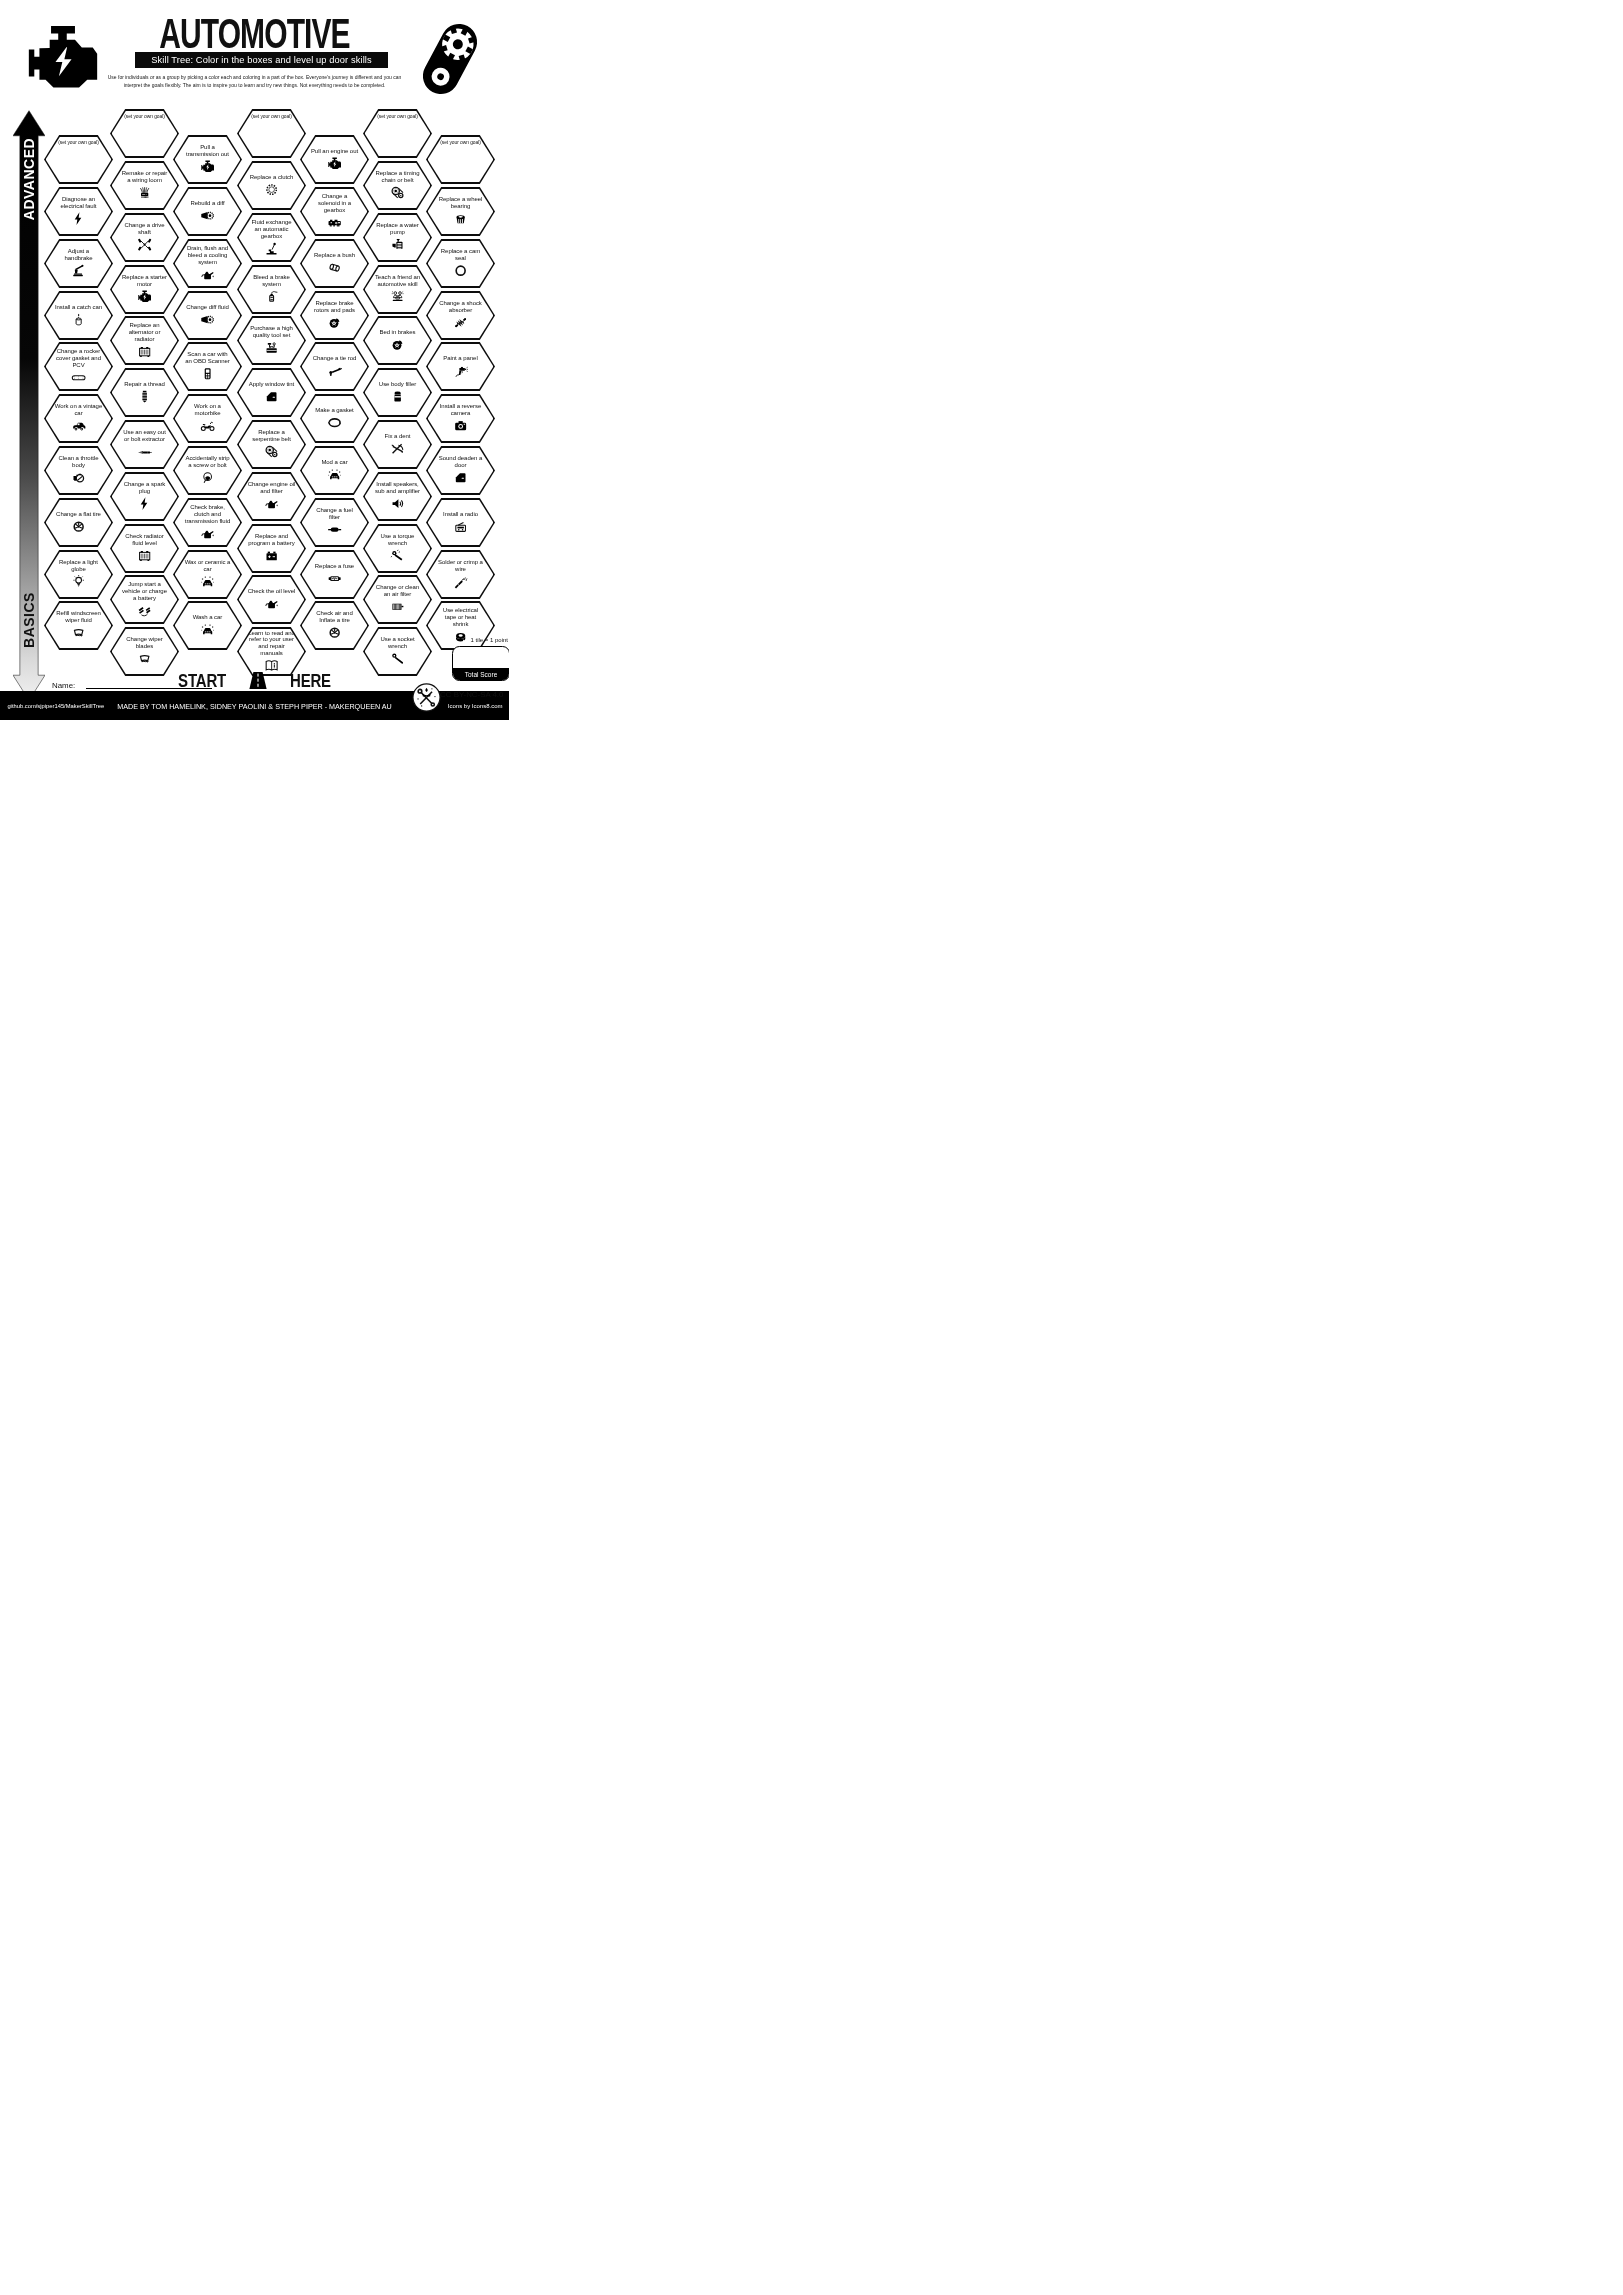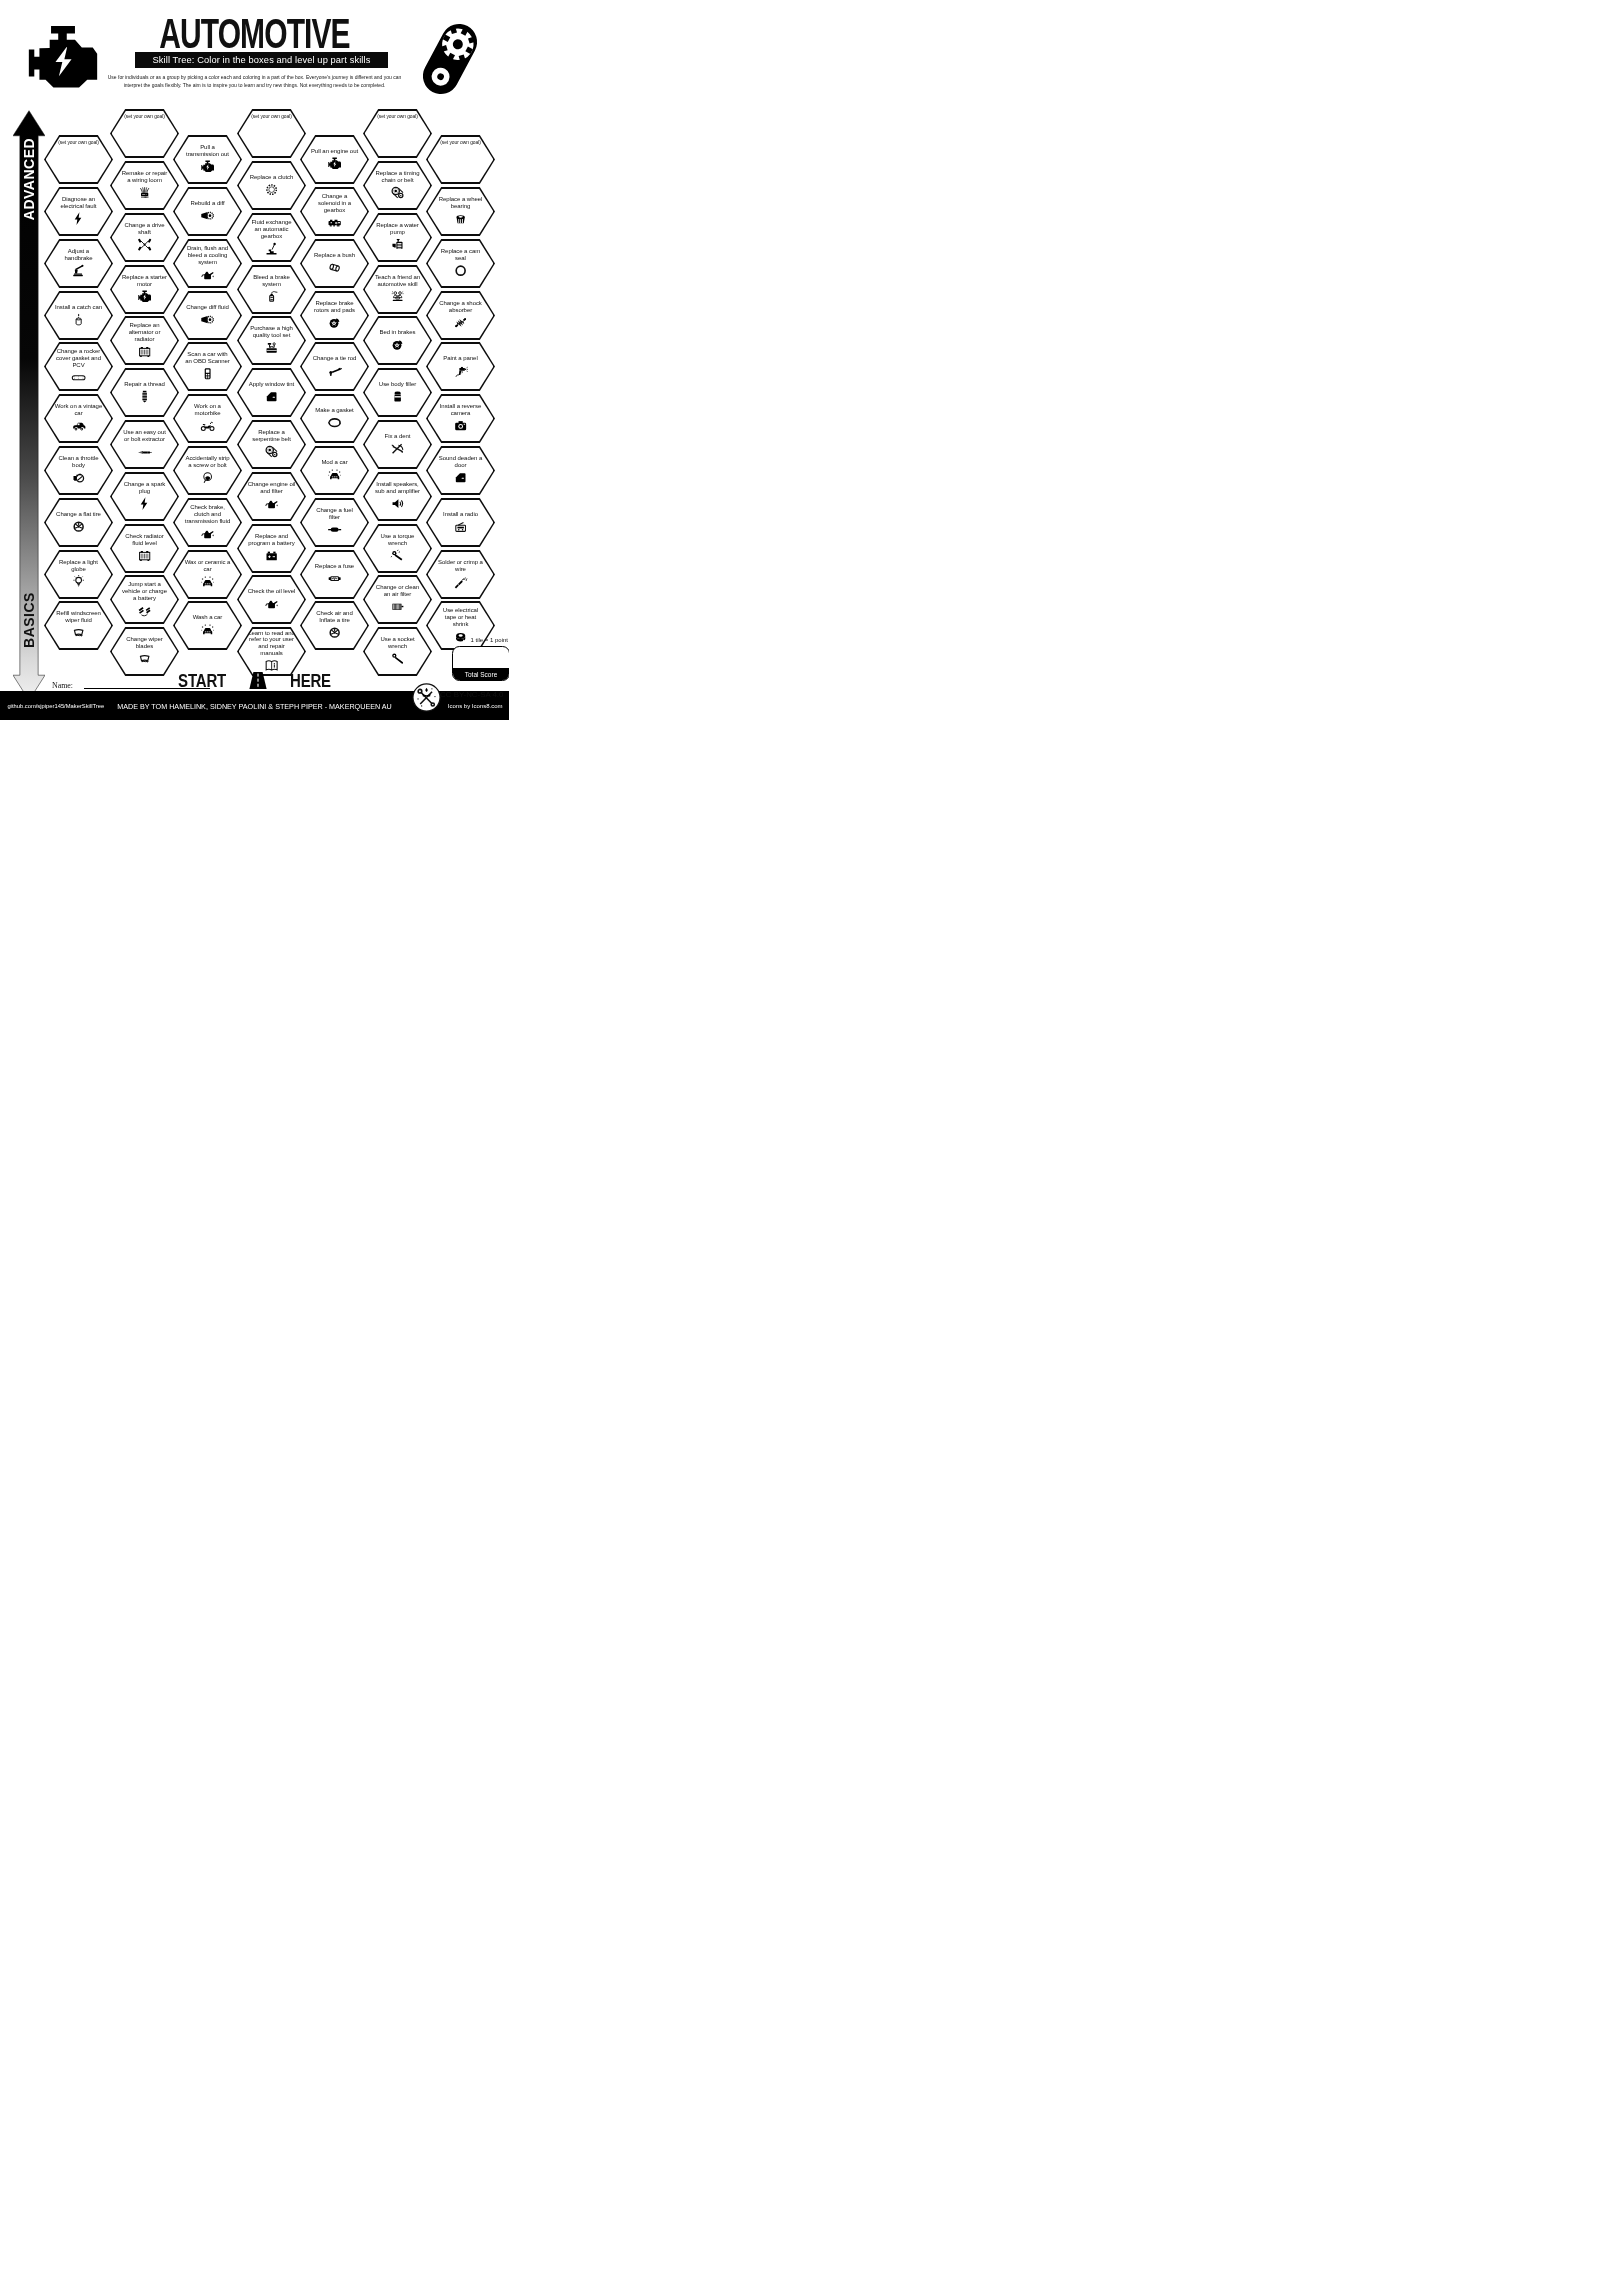--- a/index.html
+++ b/index.html
@@ -46,21 +46,21 @@
 
   .score-note { position:absolute; left:442px; top:637px; width:66px; text-align:right;
                 font-size:6px; }
   .score-box  { position:absolute; left:452px; top:646px; width:56px; height:33px;
                 border:1.2px solid #000; border-radius:7.4px; background:#fff; overflow:hidden; }
   .score-blank { position:absolute; inset:0 0 12px 0; }
   .score-bar  { position:absolute; left:0; right:0; bottom:0; height:12px; background:#000;
                 color:#fff; display:flex; align-items:center; justify-content:center;
                 font-size:6.5px; }
 
-  .name-row { position:absolute; left:52px; top:681px; display:flex; align-items:flex-end; gap:11px;font-family:Liberation Serif, serif; }
+  .name-row { position:absolute; left:52px; top:681px; display:flex; align-items:flex-end; gap:11px; }
   .name-row .lbl { font-size:7.9px; }
   .name-line { width:126px; height:0; border-bottom:1.2px solid #000; margin-bottom:1.4px; }
 
   .mq-logo { position:absolute; left:412px; top:683px; width:29px; height:29px; z-index:3; }
   .cc-line { position:absolute; right:5.6px; top:690px; font-size:7.9px; z-index:3; }
 
   .footer-bar { position:absolute; left:0; right:0; bottom:0; height:29px; background:#000;
                 color:#fff; z-index:2; }
   .footer-bar .repo   { position:absolute; left:7.4px;  top:50%; transform:translateY(-50%);
                         font-size:5.8px; }
@@ -530,21 +530,21 @@
 </defs>
 </svg>
 
 <div class="page">
 
   <svg class="hdr-engine" viewBox="0 0 178 180" width="82" height="83">
       <use href="#i-engine"></use>
     </svg>
   <div class="title">AUTOMOTIVE</div>
   <div class="subtitle-bar">
-    <span>Skill Tree:  Color in the boxes and level up part skills</span>
+    <span>Skill Tree:  Color in the boxes and level up door skills</span>
   </div>
   <div class="descr">
     <div>Use for individuals or as a group by picking a color each and coloring in a part of the box.  Everyone's journey is different and you can</div>
     <div>interpret the goals flexibly.  The aim is to inspire you to learn and try new things. Not everything needs to be completed.</div>
   </div>
   <svg class="hdr-belt" viewBox="0 0 174 198" width="80" height="92">
       <use href="#i-beltcover"></use>
     </svg>
 
   <div class="level-arrow">

